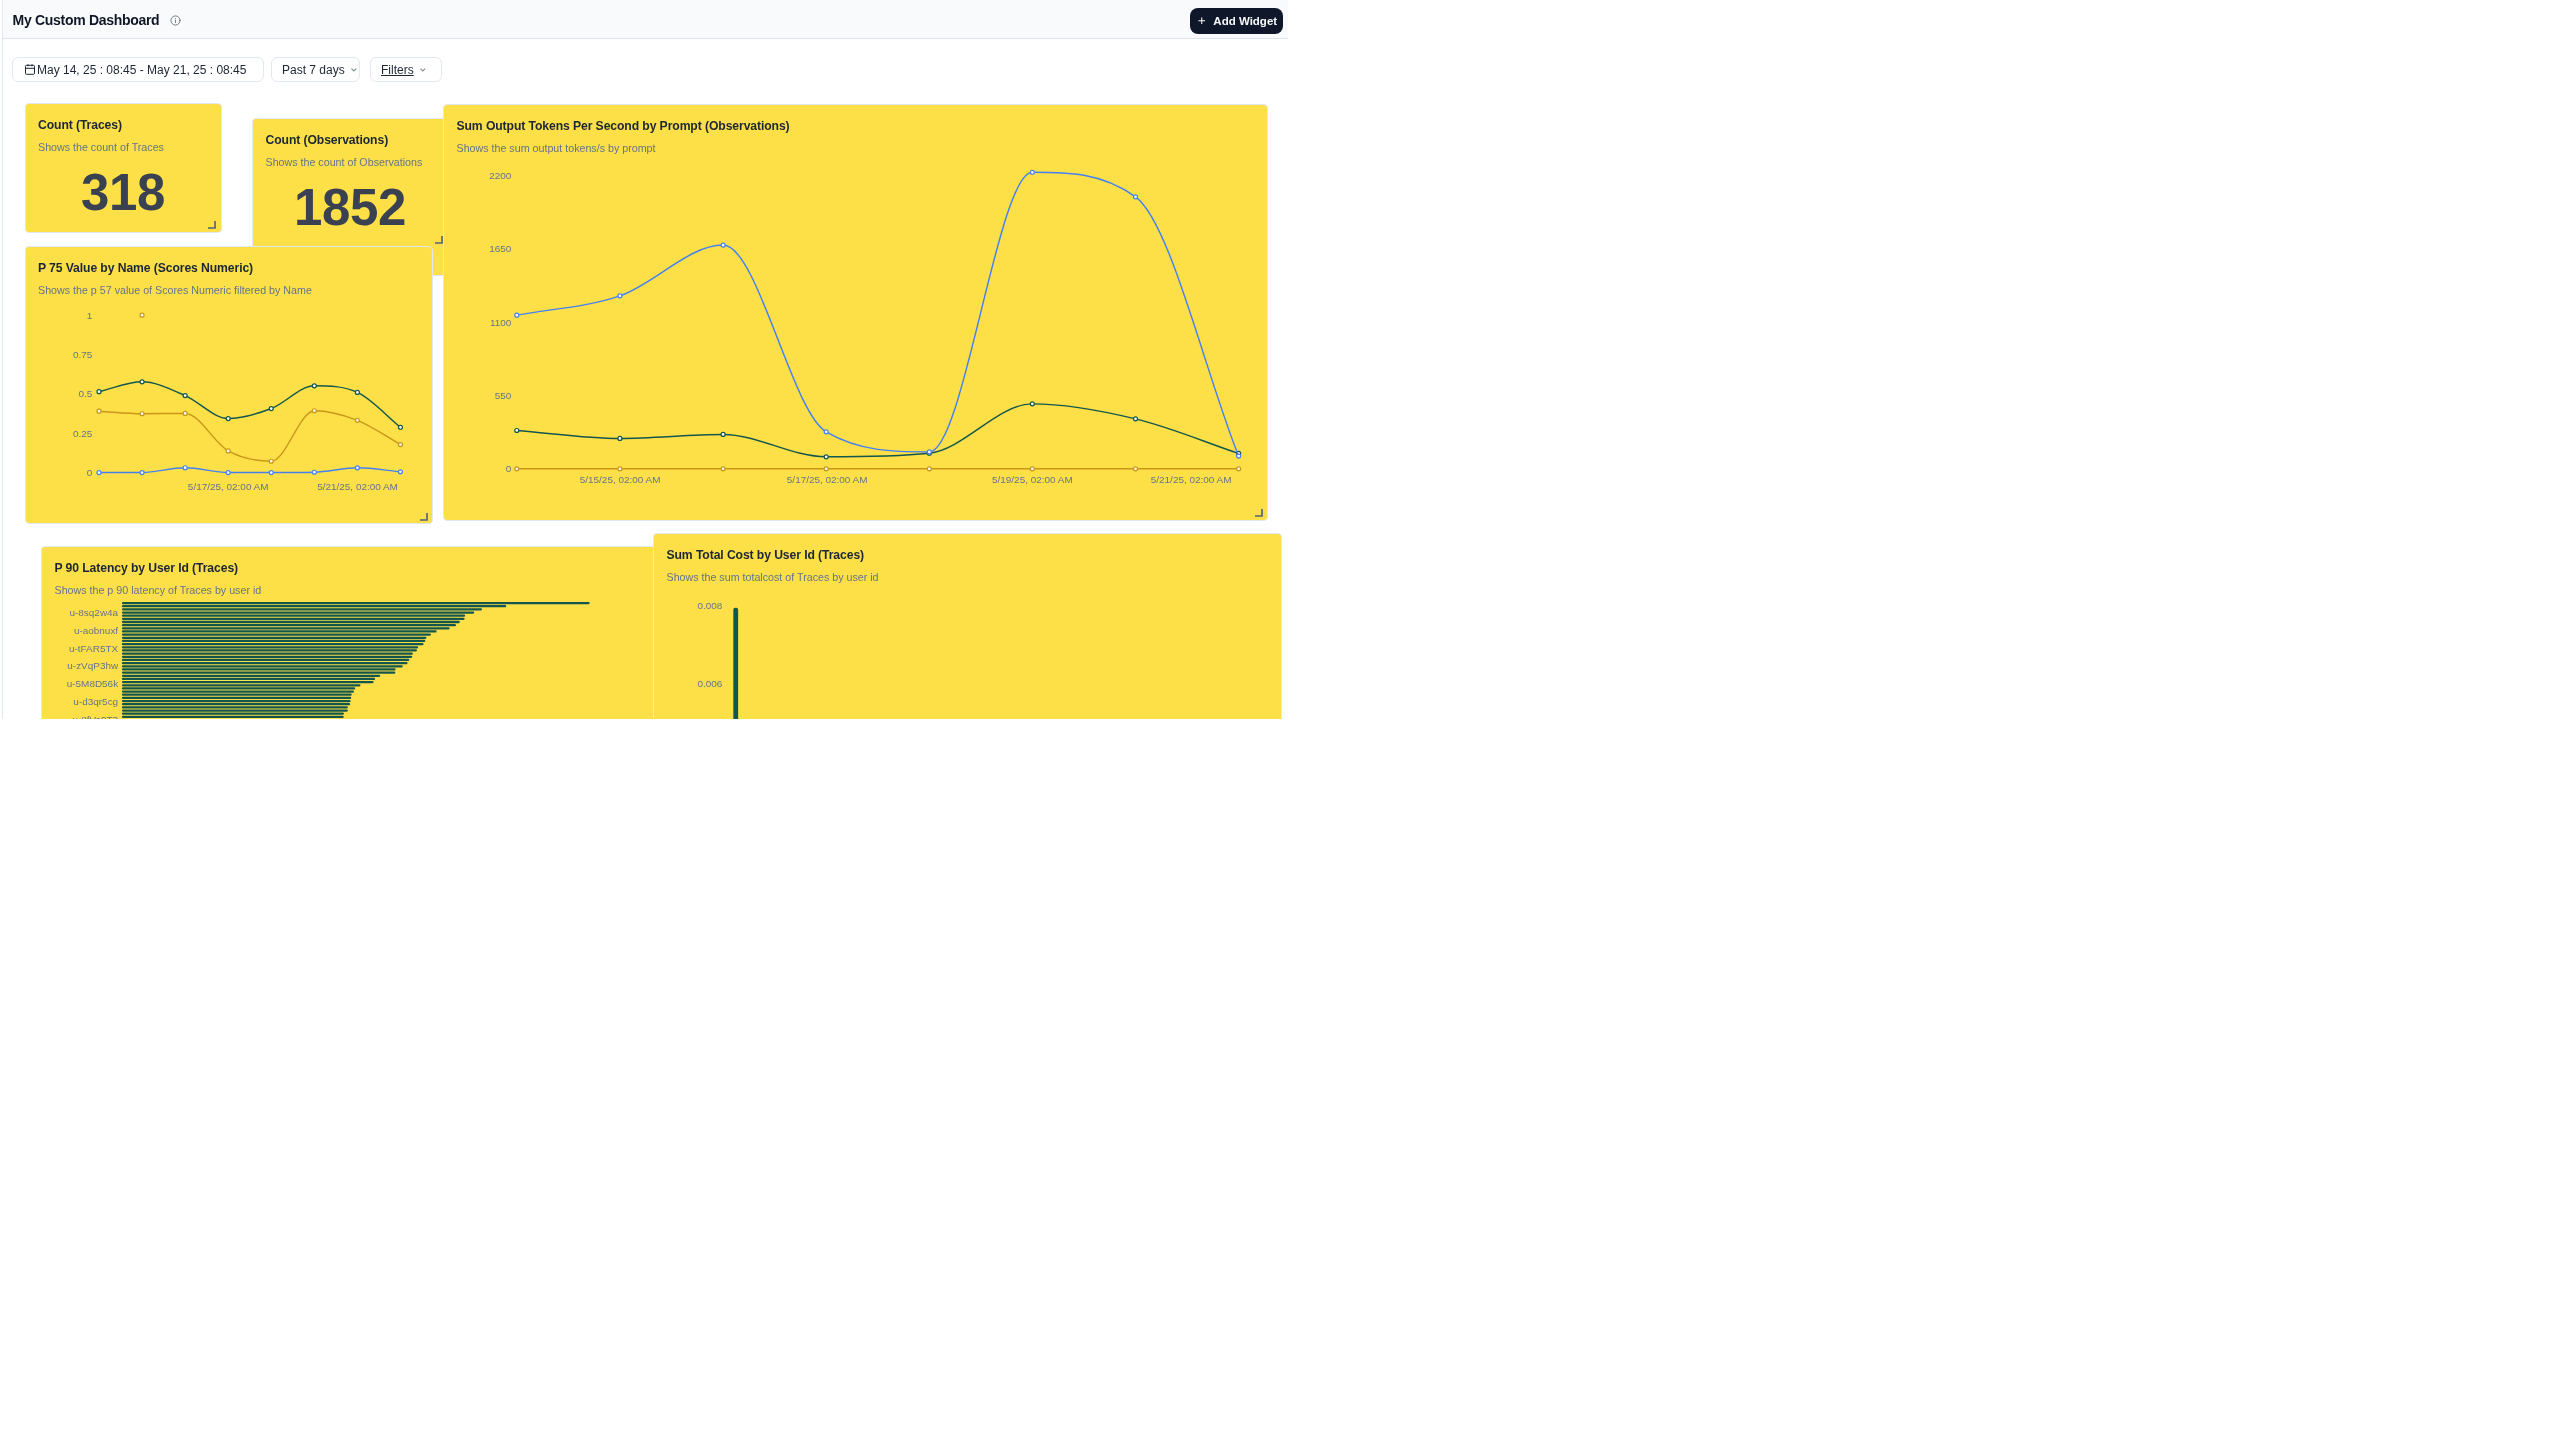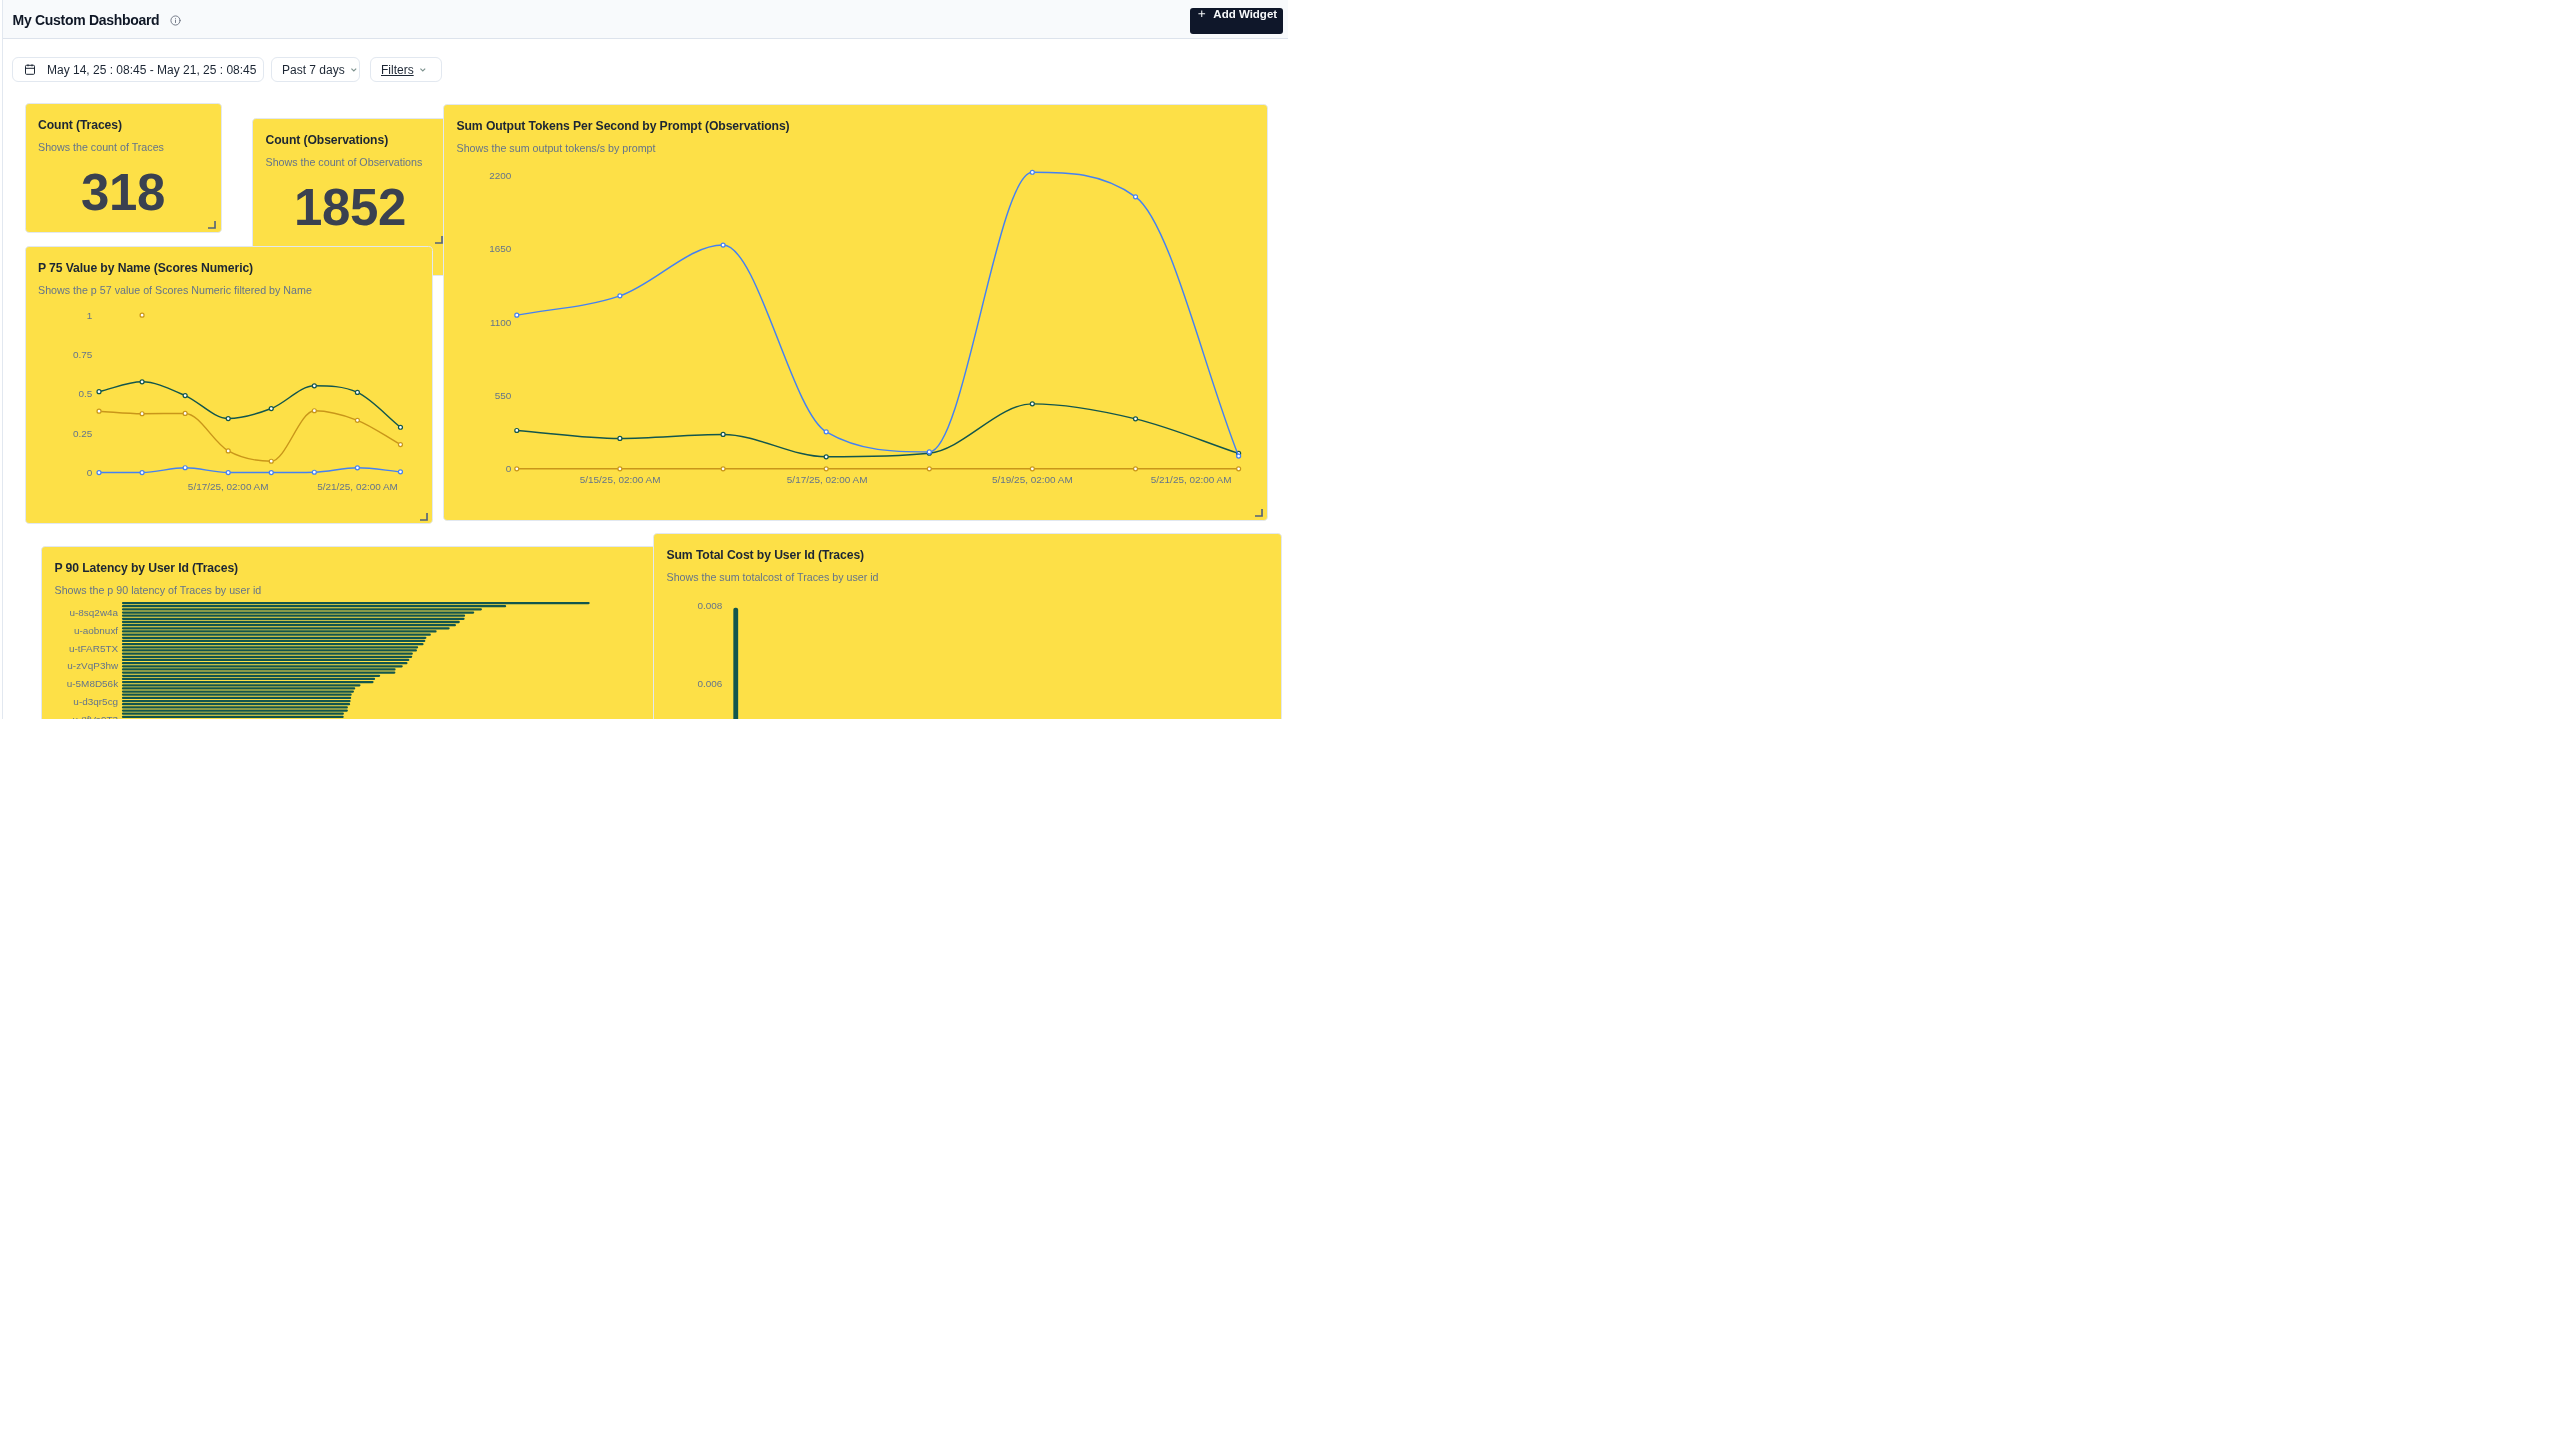--- a/index.html
+++ b/index.html
@@ -3,22 +3,22 @@
 <style>
   * { margin:0; padding:0; box-sizing:border-box; }
   html,body { width:1288px; height:719px; background:#fff;
     font-family:"Liberation Sans", sans-serif; position:relative; overflow:hidden; }
   .leftline { position:absolute; left:1.5px; top:0; bottom:0; width:0.8px; background:#e2e8f0; }
   .header { position:absolute; left:2.3px; right:0; top:0; height:39px; background:#f8fafc;
     border-bottom:0.8px solid #dde3ec; }
   .htitle { position:absolute; left:10.3px; top:20px; transform:translateY(-50%);
     font-size:14px; font-weight:700; color:#0f1726; letter-spacing:-0.3px; }
   .addbtn { position:absolute; left:1188px; top:7.7px; width:93px; height:26.4px;
-    background:#0f172a; border-radius:3px; color:#f8fafc; font-size:11.5px; font-weight:700;
-    display:flex; align-items:flex-start; justify-content:center; gap:5.4px; }
+    background:#0f172a; border-radius:8px; color:#f8fafc; font-size:11.5px; font-weight:700;
+    display:flex; align-items:center; justify-content:center; gap:5.4px; }
   .btn { position:absolute; top:57px; height:25px; background:#fff; border:0.8px solid #e2e8f0;
     border-radius:6.1px; display:flex; align-items:center; color:#1c2634; font-size:12px; }
   .card { position:absolute; background:#fde047; border:0.8px solid #e2e8f0; border-radius:4.6px; }
   .ctitle { position:absolute; left:12.5px; top:14.2px; font-size:12.2px; font-weight:700;
     color:#1c2634; letter-spacing:-0.1px; }
   .csub { position:absolute; left:12.5px; top:37px; font-size:10.7px; color:#64748b; }
   .bignum { position:absolute; text-align:center; font-size:51px; font-weight:700;
     color:#3a4150; transform:translateY(-50%); letter-spacing:-0.4px; }
 </style></head>
 <body>
@@ -31,21 +31,21 @@
   <div class="addbtn"><svg width="11.5" height="11.5" viewBox="0 0 24 24" fill="none" stroke="#f8fafc" stroke-width="2.2">
         <path d="M12 5v14M5 12h14"></path>
       </svg>Add Widget</div>
 </div>
 <div class="leftline"></div>
 <div class="btn" style="left:12px;width:252px;">
   <svg style="margin-left:11px" width="12" height="12.6" viewBox="0 0 24 24" fill="none" stroke="#1c2634" stroke-width="2">
       <rect x="3" y="4" width="18" height="18" rx="2"></rect>
     <path d="M16 2v4M8 2v4M3 10h18"></path>
     </svg>
-  <span style="margin-left:11px;">May 14, 25 : 08:45 - May 21, 25 : 08:45</span>
+  <span style="margin-left:1px;">May 14, 25 : 08:45 - May 21, 25 : 08:45</span>
 </div>
 <div class="btn" style="left:271px;width:89px;">
   <span style="margin-left:10px;">Past 7 days</span>
   <svg style="margin-left:4.6px" width="9.6" height="9.6" viewBox="0 0 24 24" fill="none" stroke="#7d928e" stroke-width="2.8">
       <path d="m6 9 6 6 6-6"></path>
     </svg>
 </div>
 <div class="btn" style="left:370px;width:72px;">
   <span style="margin-left:10px;text-decoration:underline;">Filters</span>
   <svg style="margin-left:4.6px" width="9.6" height="9.6" viewBox="0 0 24 24" fill="none" stroke="#7d928e" stroke-width="2.8">

